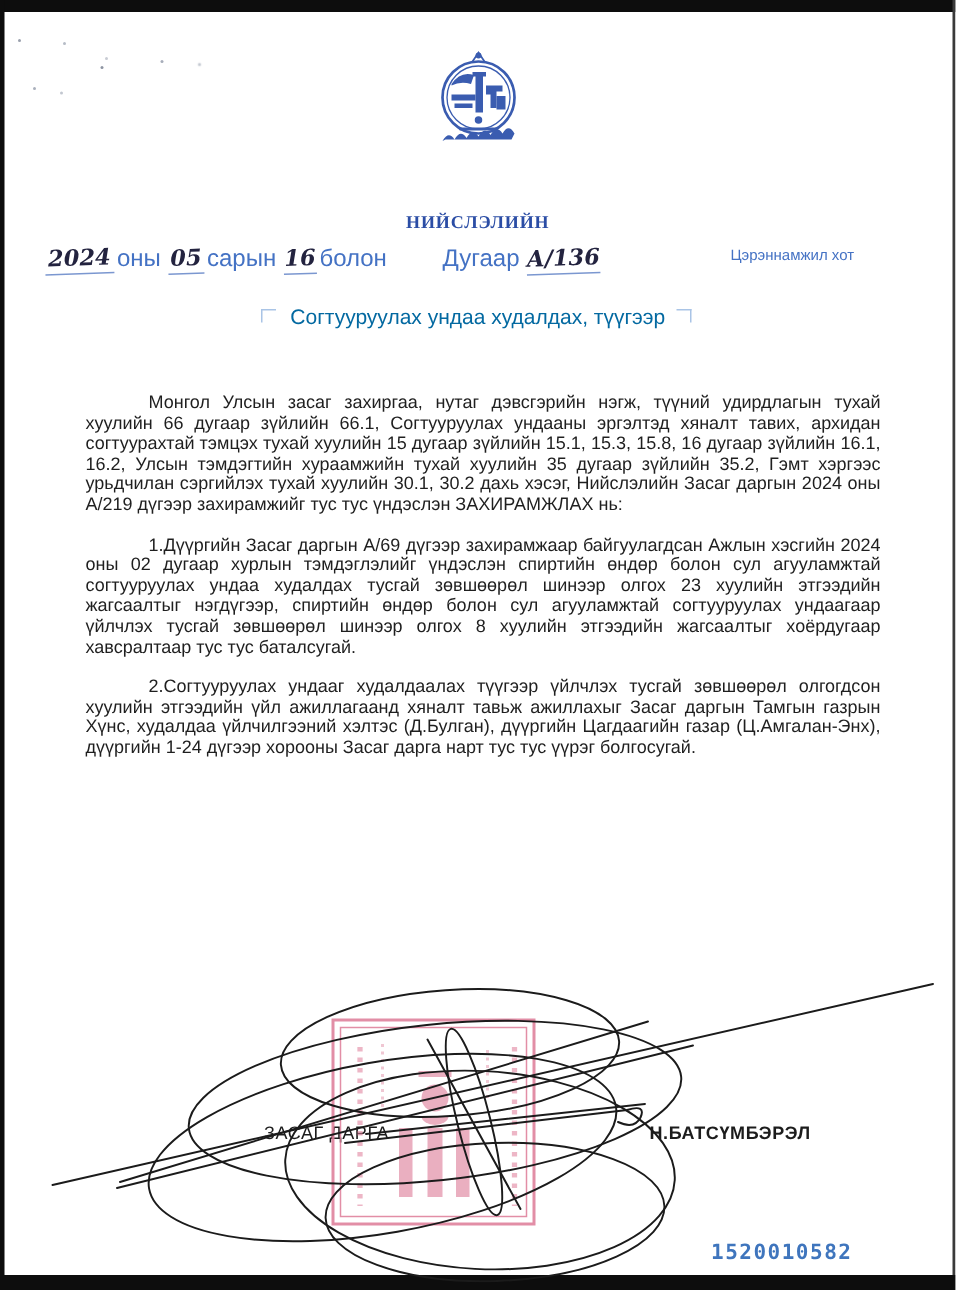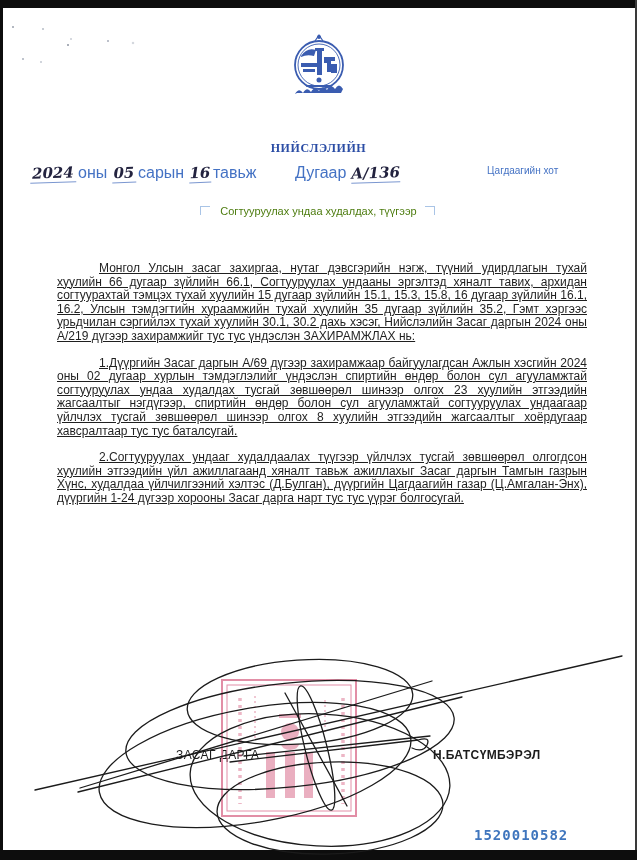--- a/index.html
+++ b/index.html
@@ -35,29 +35,29 @@
   .hw-slot{display:inline-block;border-bottom:1.1px solid #7b97d0;text-align:center;
     transform:rotate(-2deg);line-height:14px;margin:0 2px;}
   .slot-year{min-width:46px;}
   .slot-month{min-width:24px;}
   .slot-day{min-width:22px;}
   .slot-number{min-width:46px;}
   .form-label{color:#4472c4;font-size:16px;}
 
   
   .title-block{position:absolute;top:203px;left:0;right:0;display:flex;justify-content:center;}
-  .title-inner{position:relative;text-align:center;color:#4d7c0f;font-size:11px;line-height:16.5px;}
+  .title-inner{position:relative;text-align:center;color:#0369a1;font-size:14px;line-height:16.5px;}
   .bracket{position:absolute;width:9px;height:8px;}
   .bracket-tl{left:-20px;top:3px;border-top:1.5px solid #a9c4e6;border-left:1.5px solid #a9c4e6;}
   .bracket-tr{right:-18px;top:3px;border-top:1.5px solid #a9c4e6;border-right:1.5px solid #a9c4e6;}
 
   
   .body-text{position:absolute;top:262px;left:57px;width:530px;color:#1f1f1f;
     font-size:12px;line-height:13.6px;text-align:justify;}
-  .body-text p{margin:0 0 13px 0;text-indent:42px;text-decoration:underline;}
+  .body-text p{margin:0 0 13px 0;text-indent:42px;}
 
   
   .signature-zone{position:absolute;top:640px;left:0;width:637px;height:215px;}
   .sig-label{position:absolute;font-size:12px;letter-spacing:0.4px;color:#1c1c1c;white-space:nowrap;}
   .sig-left{left:176px;top:108px;}
   .sig-right{left:433px;top:108px;font-weight:bold;}
   .sig-art{position:absolute;left:0;top:0;pointer-events:none;}
 
   
   .serial{position:absolute;top:827px;left:474px;color:#2f6ab8;
@@ -99,27 +99,27 @@
 </div>
 
 <div class="org-header">
   <div>НИЙСЛЭЛИЙН</div>
 </div>
 
 <div class="date-line">
   <div class="dl-left">
     <span class="hw-slot slot-year"><span class="hw">2024</span></span><span class="form-label">оны</span>
     <span class="hw-slot slot-month"><span class="hw">05</span></span><span class="form-label">сарын</span>
-    <span class="hw-slot slot-day"><span class="hw">16</span></span><span class="form-label">тавьж</span>
+    <span class="hw-slot slot-day"><span class="hw">16</span></span><span class="form-label">болон</span>
   </div>
   <div class="dl-center">
     <span class="form-label">Дугаар</span>
     <span class="hw-slot slot-number"><span class="hw">А/136</span></span>
   </div>
-  <div class="dl-right">Цагдаагийн хот</div>
+  <div class="dl-right">Цэрэннамжил хот</div>
 </div>
 
 <div class="title-block">
   <div class="title-inner">
     <span class="bracket bracket-tl"></span>
     <span class="bracket bracket-tr"></span>
     <div>Согтууруулах ундаа худалдах, түүгээр</div>
   </div>
 </div>
 

